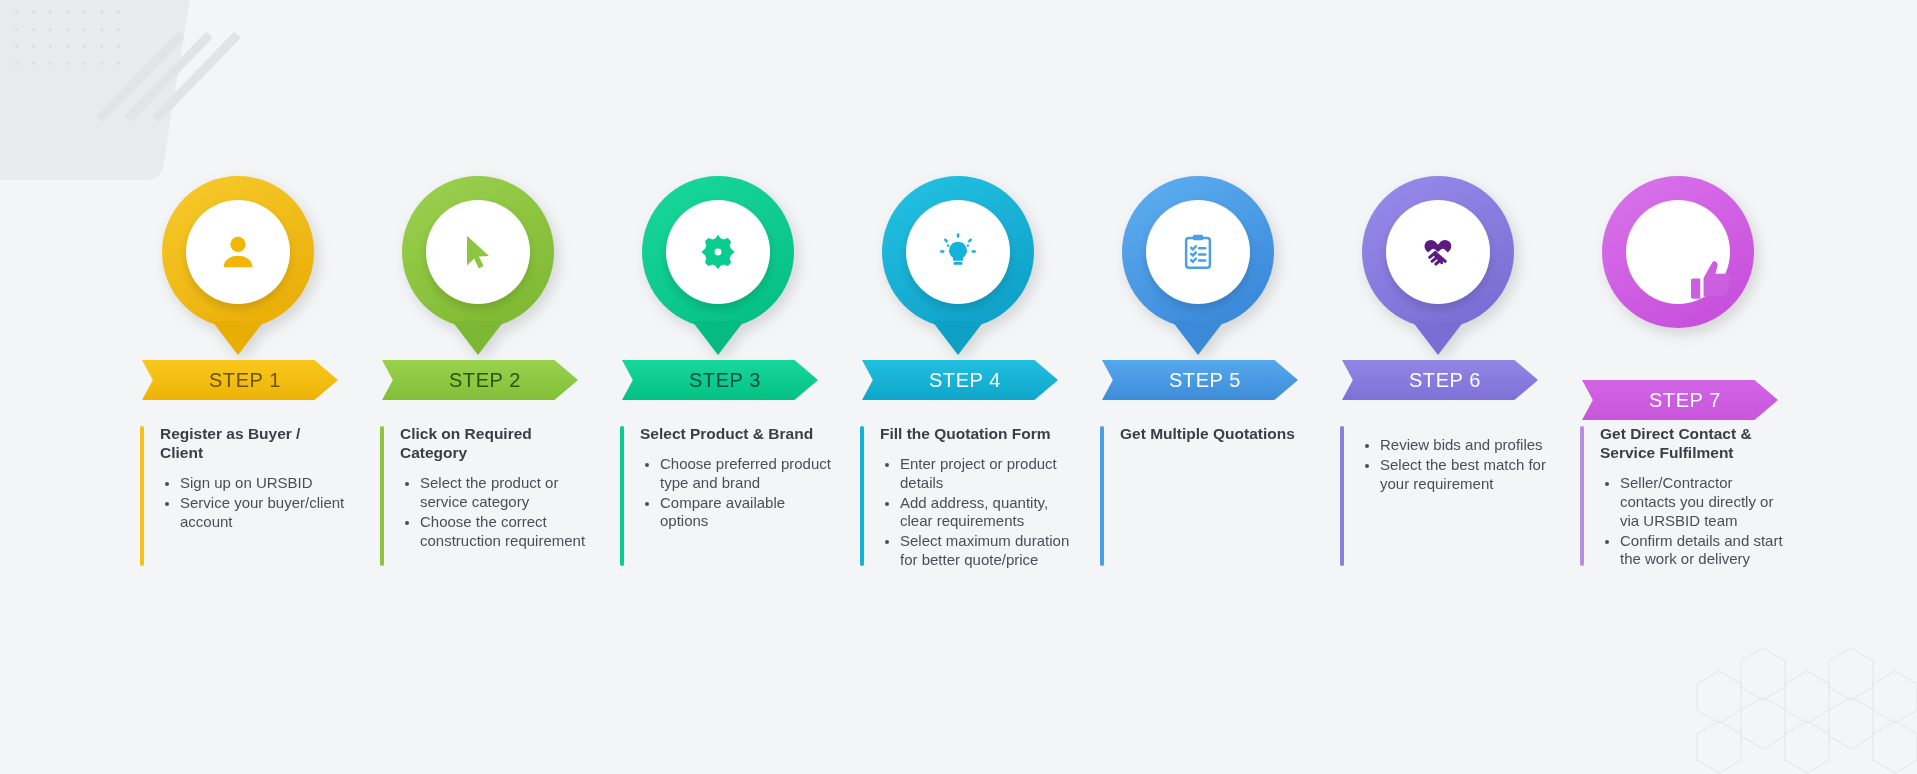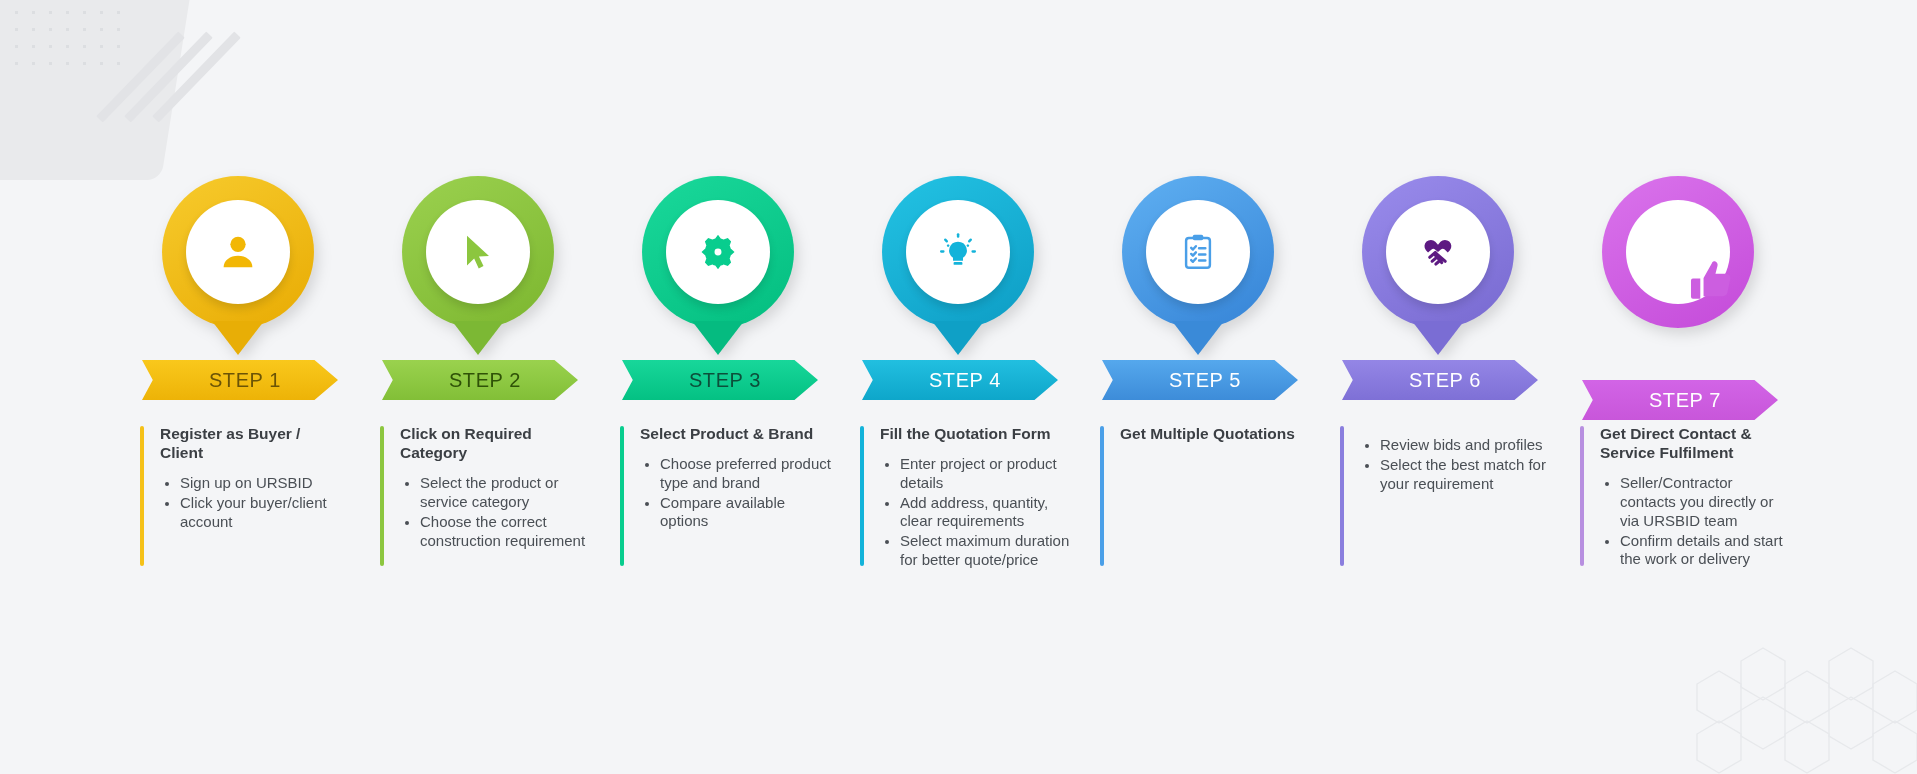--- a/index.html
+++ b/index.html
@@ -158,21 +158,21 @@
       <div class="banner-row">
         <div class="banner" style="background:linear-gradient(180deg,#f9c81c,#edb307);">
           <span style="color:#6b5406">STEP 1</span>
         </div>
       </div>
       <div class="body">
         <div class="rule" style="background:#f5c118"></div>
         <div class="heading">Register as Buyer / Client</div>
         <ul class="bullets">
           <li>Sign up on URSBID</li>
-          <li>Click your buyer/client account</li>
+          <li>Service your buyer/client account</li>
         </ul>
       </div>
     </div>
 
     <div class="step">
       <div class="pin-wrap">
         <div class="pin" style="--c:#7cb834; background:linear-gradient(150deg,#9bd14f,#7cb62f);">
           <div class="disc">
             <svg width="44" height="44" viewBox="0 0 24 24" fill="#8cc63f">
               <path d="M6 3.2 L6 19.4 L9.9 15.6 L12.4 21 L15 19.7 L12.5 14.5 L18 14.2 Z"></path>

